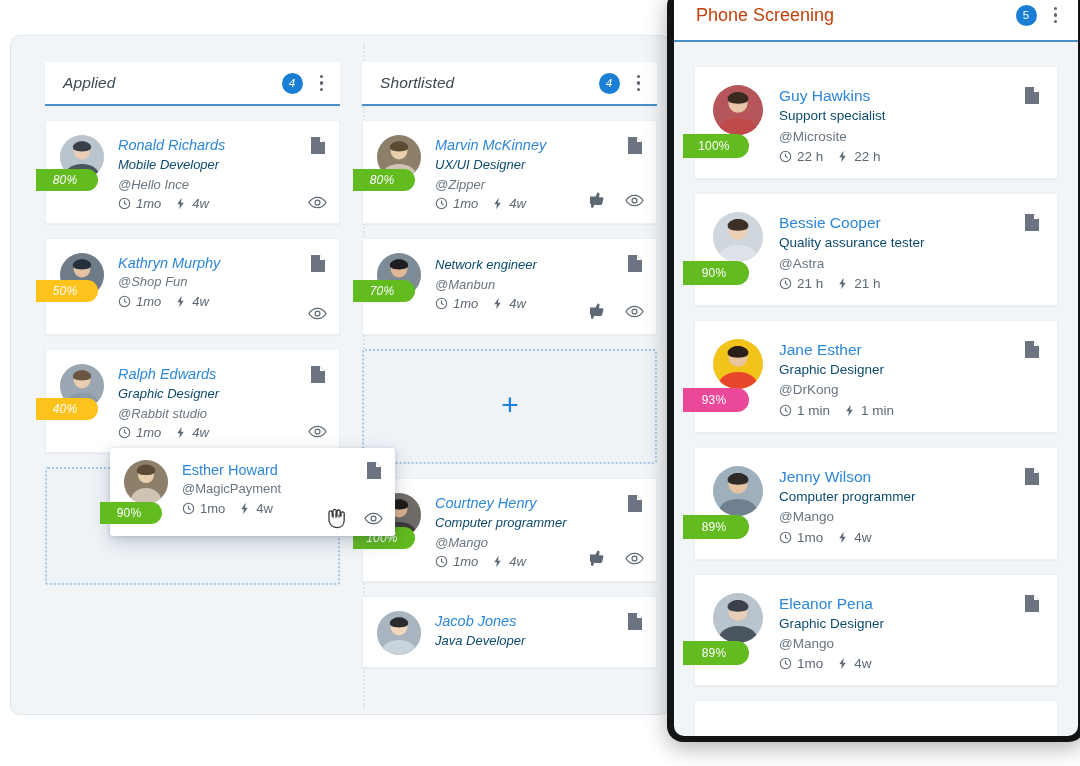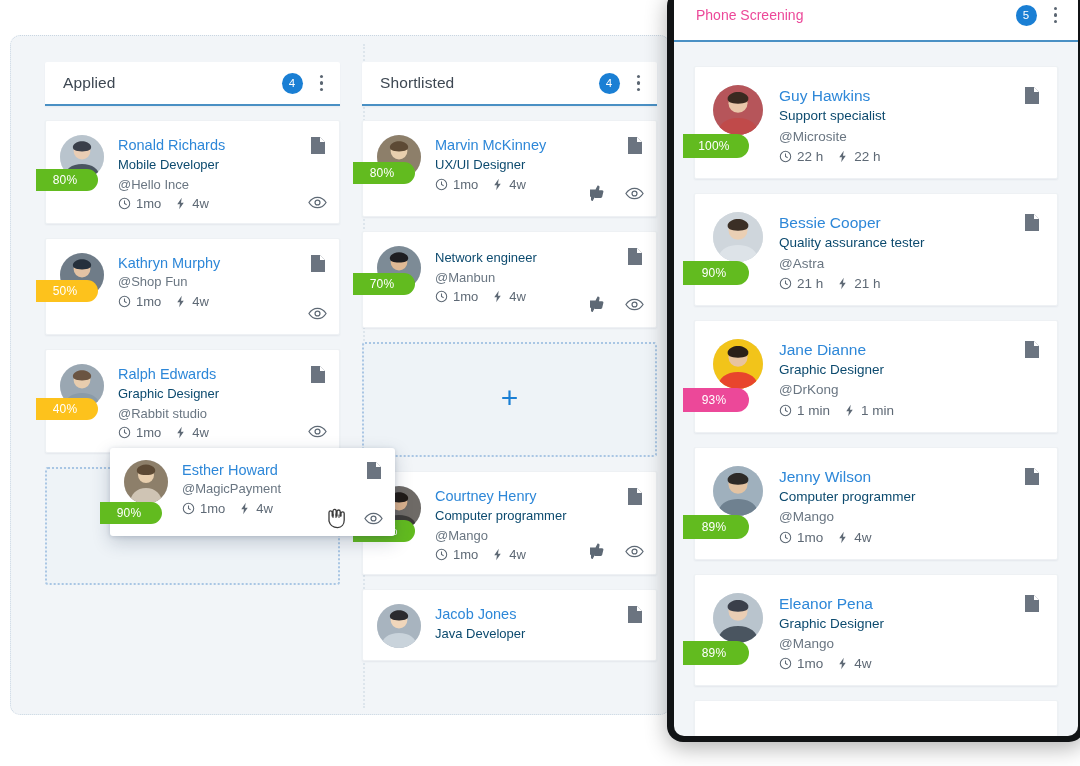--- a/index.html
+++ b/index.html
@@ -14,21 +14,21 @@
   
   .board {
     position: absolute;
     left: 10px; top: 35px;
     width: 660px; height: 680px;
     background: #f2f5f8;
     border-radius: 10px;
     border: 1px dotted #c9d6e2;
     overflow: hidden;
   }
-  .board-inner { position: absolute; inset: 0; padding: 26px 12px 0 34px; display: flex; }
+  .board-inner { position: absolute; inset: 0; padding: 26px 12px 0 34px; display: flex; font-style: italic; }
   .col { width: 296px; position: relative; }
   .col + .col { margin-left: 22px; }
   .col-sep {
     position: absolute; left: 352px; top: 8px; bottom: 6px;
     border-left: 2px dotted #dde5ec;
   }
 
   .col-head {
     background: #ffffff;
     height: 44px;
@@ -133,21 +133,21 @@
     background: #f2f5f8;
     border-radius: 10px;
     overflow: hidden;
   }
   .ps-head {
     background: #fff; height: 52px;
     display: flex; align-items: center;
     padding: 0 18px 0 22px;
     border-bottom: 2px solid #4a90c4;
   }
-  .ps-title { font-size: 14px; color: #ec4899; }
+  .ps-title { font-size: 18px; color: #c2410c; }
   .ps-list { padding: 10px 20px 12px 20px; height: calc(100% - 52px); overflow: hidden; border-radius: 24px; }
   .ps-list .card { margin-top: 14px; min-height: 112px; padding: 18px 16px 14px 18px; }
   .ps-list .card .avatar { width: 50px; height: 50px; flex: 0 0 50px; margin-right: 16px; }
   .ps-list .card .pct { bottom: 20px; left: -12px; min-width: 66px; height: 24px; border-radius: 0 12px 12px 0; }
   .ps-list .card .doc-icon { top: 20px; right: 18px; }
   .ps-list .card .c-name { font-size: 15.5px; }
   .ps-list .card .c-role, .ps-list .card .c-comp { font-size: 13.5px; }
   .ps-list .card .c-meta { font-size: 13.5px; }
   .card.clipped { overflow: hidden; }
 </style>
@@ -339,20 +339,21 @@
                   <svg viewBox="0 0 44 44">
                     <rect width="44" height="44" fill="#8d7f6a"></rect>
                     <path d="M4 44c0-10 8-15 18-15s18 5 18 15z" fill="#cfc4b4"></path>
                     <circle cx="22" cy="16" r="8.4" fill="#e8cfae"></circle>
                     <path d="M13 11c2.5-6.5 15.5-6.5 18 0 .9 3.8-2.5 5.4-9 5.4S12.1 14.8 13 11z" fill="#5d4a35"></path>
                   </svg>
                 </div>
                 <div class="c-info">
                   <div class="c-name">Marvin McKinney</div>
                   <div class="c-role">UX/UI Designer</div>
+                  <div class="c-comp">@Zipper</div>
                   <div class="c-meta">
                     <span class="ic">
                       <svg viewBox="0 0 16 16" fill="none" stroke="#5e6975" stroke-width="1.3">
                         <circle cx="8" cy="8" r="6.4"></circle>
                         <path d="M8 4.4V8l2.6 1.6"></path>
                       </svg>
                     </span>
                     <span>1mo</span>
                     <span class="gap"></span>
                     <span class="ic">
@@ -692,21 +693,21 @@
             <div class="card-row">
               <div class="avatar">
                 <svg viewBox="0 0 44 44">
                   <rect width="44" height="44" fill="#f2c41a"></rect>
                   <path d="M4 44c0-10 8-15 18-15s18 5 18 15z" fill="#e8452c"></path>
                   <circle cx="22" cy="16" r="8.4" fill="#e8c49f"></circle>
                   <path d="M13 11c2.5-6.5 15.5-6.5 18 0 .9 3.8-2.5 5.4-9 5.4S12.1 14.8 13 11z" fill="#2a2018"></path>
                 </svg>
               </div>
               <div class="c-info">
-                <div class="c-name">Jane Dianne</div>
+                <div class="c-name">Jane Esther</div>
                 <div class="c-role">Graphic Designer</div>
                 <div class="c-comp">@DrKong</div>
                 <div class="c-meta">
                   <span class="ic">
                     <svg viewBox="0 0 16 16" fill="none" stroke="#5e6975" stroke-width="1.3">
                       <circle cx="8" cy="8" r="6.4"></circle>
                       <path d="M8 4.4V8l2.6 1.6"></path>
                     </svg>
                   </span>
                   <span>1 min</span>

